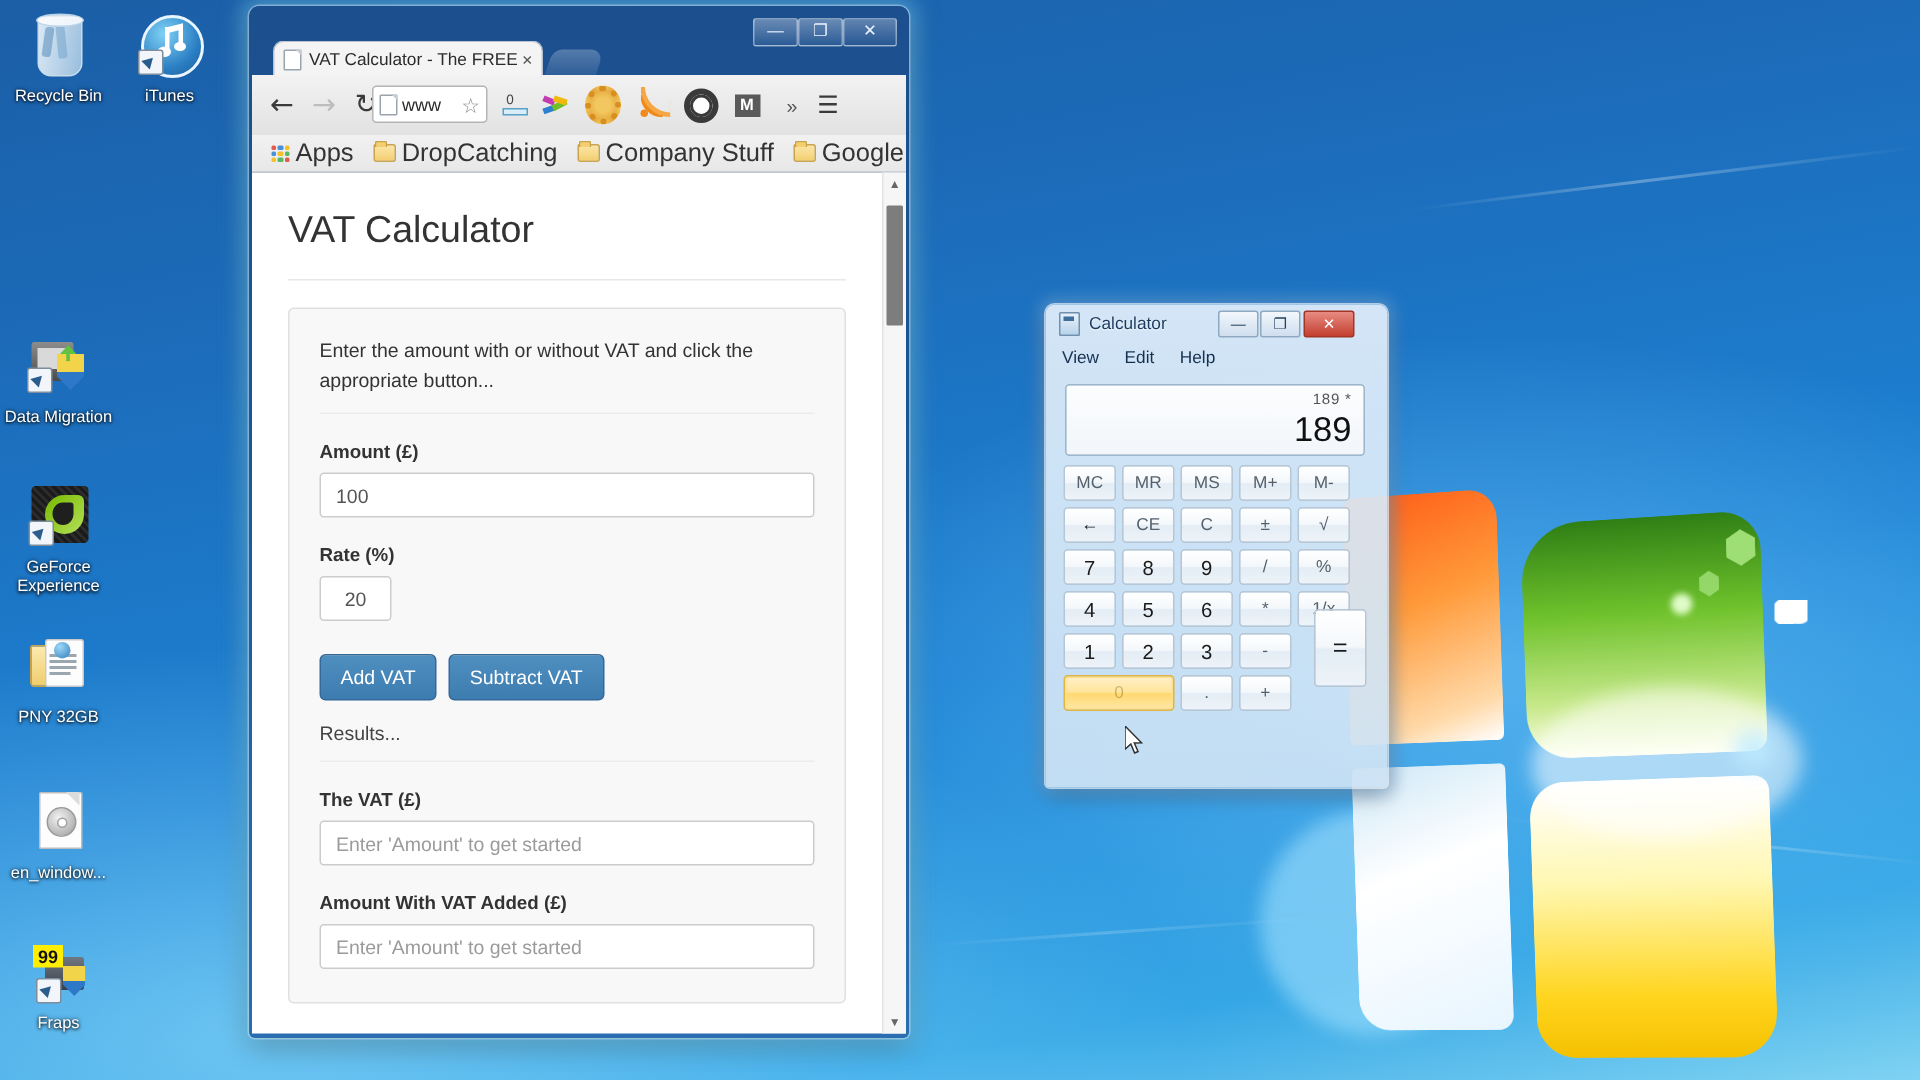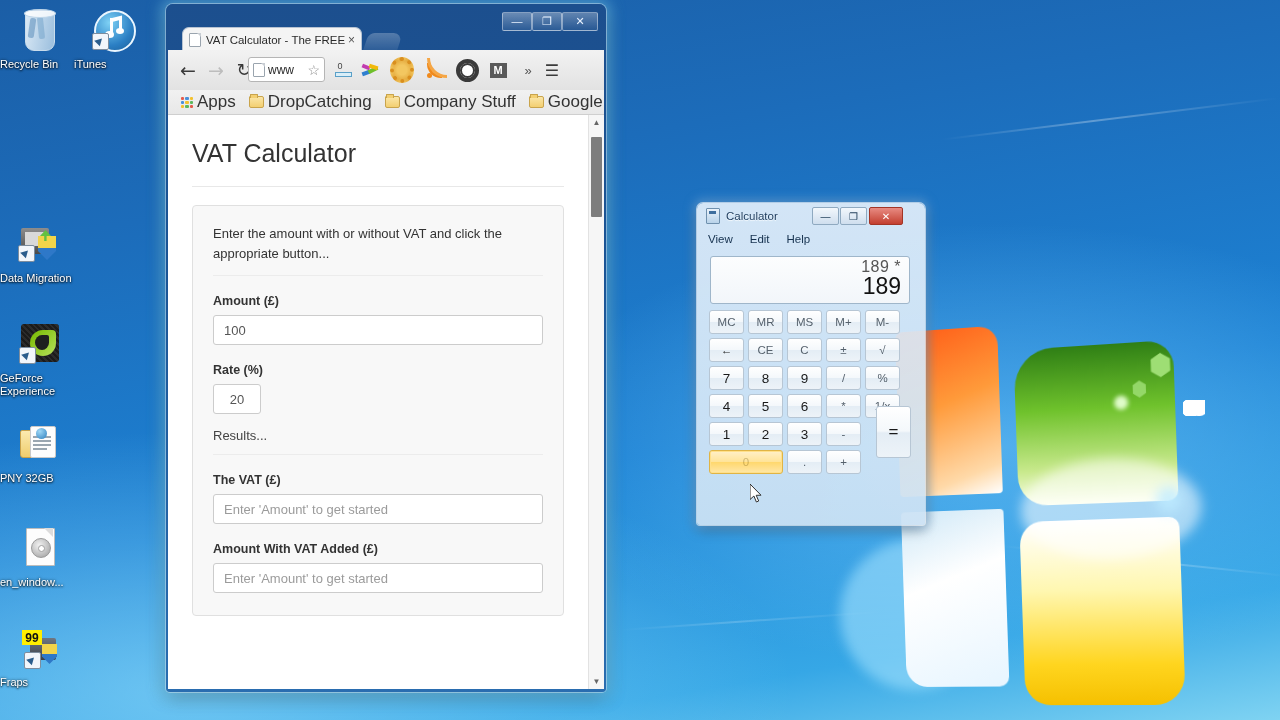--- a/index.html
+++ b/index.html
@@ -23,21 +23,21 @@
   }
   
   #winlogo{position:absolute;left:880px;top:310px;width:400px;height:410px;}
   .flagq{position:absolute;border-radius:6px;filter:blur(.3px);}
   #flag-wrap{position:absolute;left:0;top:0;width:400px;height:410px;
     transform:perspective(700px) rotateY(-7deg) rotate(-2deg);}
   .glowdot{position:absolute;border-radius:50%;filter:blur(6px);}
   .hexa{position:absolute;background:#9ede74;clip-path:polygon(50% 0%,93% 25%,93% 75%,50% 100%,7% 75%,7% 25%);}
 
   
-  .dicon{position:absolute;width:78px;text-align:left;}
+  .dicon{position:absolute;width:78px;text-align:center;}
   .dicon .gfx{width:46px;height:46px;margin:0 auto;position:relative;}
   .dicon .lbl{
     margin-top:4px;color:#fff;font-size:11px;line-height:13px;
     text-shadow:0 1px 2px rgba(0,0,0,.85),0 0 3px rgba(0,0,0,.7);
     font-family:"Liberation Sans",sans-serif;
   }
   .shortcut-arrow{
     position:absolute;left:-2px;bottom:-2px;width:15px;height:15px;
     background:#f2f6fb;border:1px solid #7d8d9e;border-radius:2px;
   }
@@ -155,21 +155,21 @@
   .cwbtn{position:absolute;top:4px;width:25px;height:16px;border:1px solid #8fa9c0;border-radius:2px;
     background:linear-gradient(180deg,#f2f7fc,#cfdeee);display:flex;align-items:center;justify-content:center;font-size:10px;color:#27445f;}
   .cwbtn.close{background:linear-gradient(180deg,#e88b82,#c33f30);border-color:#a33526;color:#fff;width:32px;}
   #calc-menu{position:absolute;left:0;top:26px;width:100%;height:20px;display:flex;align-items:center;gap:17px;padding-left:11px;box-sizing:border-box;}
   #calc-menu span{font-size:11.5px;color:#16314e;}
   #calc-display{
     position:absolute;left:13px;top:53px;width:200px;height:48px;
     background:linear-gradient(180deg,#fcfdfe,#f2f6fa);border:1px solid #9fb6ca;border-radius:3px;
     box-sizing:border-box;padding:3px 8px 2px 0;text-align:right;
   }
-  #calc-hist{font-size:16px;color:#555;line-height:13px;letter-spacing:.5px;}
+  #calc-hist{font-size:10px;color:#555;line-height:13px;letter-spacing:.5px;}
   #calc-main{font-size:23px;color:#111;line-height:26px;font-family:"Liberation Sans",sans-serif;}
   #calc-pad{position:absolute;left:12px;top:107px;width:202px;}
   .crow{display:flex;gap:4px;margin-bottom:4px;}
   .ckey{
     height:24px;border:1px solid #b7c6d4;border-radius:3px;
     background:linear-gradient(180deg,#ffffff 0%,#f4f8fb 48%,#e4edf5 52%,#edf3f8 100%);
     display:flex;align-items:center;justify-content:center;
     font-size:11.5px;color:#1a1a1a;box-sizing:border-box;
   }
   .ckey.w1{width:35px;}
@@ -416,20 +416,24 @@
         <div class="flabel">Amount (£)</div>
         <div class="finput">
           <span>100</span>
         </div>
 
         <div class="flabel">Rate (%)</div>
         <div class="finput small">
           <span>20</span>
         </div>
 
+        <div class="btnrow">
+          <div class="bluebtn">Add VAT</div>
+          <div class="bluebtn">Subtract VAT</div>
+        </div>
 
         <div class="results">Results...</div>
 
         <div class="flabel">The VAT (£)</div>
         <div class="finput ph">
           <span>Enter 'Amount' to get started</span>
         </div>
 
         <div class="flabel">Amount With VAT Added (£)</div>
         <div class="finput ph">

